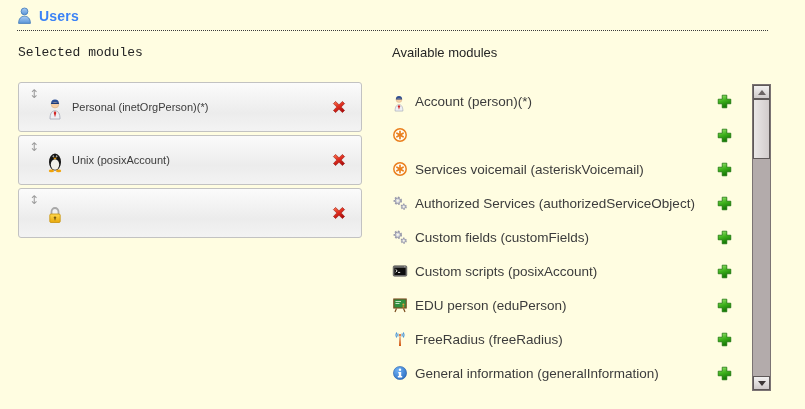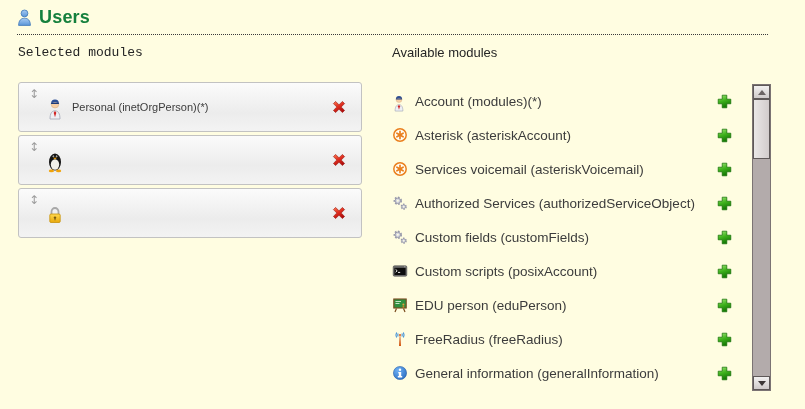--- a/index.html
+++ b/index.html
@@ -13,21 +13,21 @@
   }
   #app{position:absolute;inset:0;}
 
   
   .header{
     position:absolute;left:17px;top:7px;width:751px;
     border-bottom:1px dotted #3a3a3a;
     padding-bottom:6px;
     display:flex;align-items:center;gap:7px;
   }
-  .header .title{font-weight:bold;font-size:18px;color:#15803d;letter-spacing:.2px;}
+  .header .title{font-weight:bold;font-size:14px;color:#3b82f6;letter-spacing:.2px;}
   .hdr-icon{width:15px;height:17px;display:inline-block;}
 
   
   .col-label{position:absolute;top:45px;font-size:13px;color:#252525;}
   #selected-label{left:18px;font-family:Liberation Mono, monospace;}
   #available-label{left:392px;}
 
   
   .sel-list{position:absolute;left:18px;top:82px;width:344px;}
   .sel-row{
@@ -133,20 +133,21 @@
       <ellipse cx="9" cy="15.5" rx="4.2" ry="5.2" fill="#f2f1ea"></ellipse>
       <circle cx="7.4" cy="7.4" r="0.8" fill="#fff"></circle>
             <circle cx="10.6" cy="7.4" r="0.8" fill="#fff"></circle>
       <circle cx="7.4" cy="7.4" r="0.35" fill="#000"></circle>
             <circle cx="10.6" cy="7.4" r="0.35" fill="#000"></circle>
       <path d="M7.1 8.7 L10.9 8.7 L9 10.6 Z" fill="#f0a30a"></path>
       <ellipse cx="5.4" cy="21.9" rx="2.6" ry="1.3" fill="#f0a30a"></ellipse>
       <ellipse cx="12.6" cy="21.9" rx="2.6" ry="1.3" fill="#f0a30a"></ellipse>
     </svg>
         </span>
+        <span class="sel-label">Unix (posixAccount)</span>
         <span class="remove-btn"><svg viewBox="0 0 18 18" width="18" height="18">
       <defs>
               <linearGradient id="redg" x1="0" y1="0" x2="0.55" y2="1">
         <stop offset="0" stop-color="#ff7a52"></stop>
                 <stop offset="0.5" stop-color="#e03020"></stop>
                 <stop offset="1" stop-color="#b00d0d"></stop>
       </linearGradient>
             </defs>
       <path d="M3.4 5.6 L5.6 3.4 L9 6.8 L12.4 3.4 L14.6 5.6 L11.2 9 L14.6 12.4 L12.4 14.6 L9 11.2 L5.6 14.6 L3.4 12.4 L6.8 9 Z" fill="url(#redg)" stroke="#97150f" stroke-width="0.6"></path>
     </svg></span>
@@ -183,21 +184,21 @@
       <div class="av-row">
         <span class="av-icon">
           <svg viewBox="0 0 18 24" width="14" height="19">
       <path d="M4 23 C4 17.5 5.8 14.8 9 14.8 C12.2 14.8 14 17.5 14 23 Z" fill="#eef0f5" stroke="#a9aebc" stroke-width="0.9"></path>
       <path d="M9 15 L7.7 16.7 L9 21.3 L10.3 16.7 Z" fill="#d02323"></path>
       <circle cx="9" cy="8.2" r="3.8" fill="#f7cfa6" stroke="#d2a87c" stroke-width="0.5"></circle>
       <path d="M5.1 7.5 A3.9 3.9 0 0 1 12.9 7.5 Q9 5.7 5.1 7.5 Z" fill="#2c4f96"></path>
       <rect x="4.9" y="7" width="8.2" height="1.1" rx="0.55" fill="#1e3b77"></rect>
     </svg>
         </span>
-        <span class="av-label">Account (modules)(*)</span>
+        <span class="av-label">Account (person)(*)</span>
         <span class="add-btn"><svg viewBox="0 0 17 17" width="17" height="17">
       <defs>
               <linearGradient id="greeng" x1="0" y1="0" x2="0.35" y2="1">
         <stop offset="0" stop-color="#a2e77a"></stop>
                 <stop offset="0.5" stop-color="#41b41e"></stop>
                 <stop offset="1" stop-color="#157a04"></stop>
       </linearGradient>
             </defs>
       <path d="M6.2 2.2 H10.8 V6.2 H14.8 V10.8 H10.8 V14.8 H6.2 V10.8 H2.2 V6.2 H6.2 Z" fill="url(#greeng)" stroke="#0f6b02" stroke-width="0.7"></path>
     </svg></span>
@@ -206,21 +207,20 @@
         <span class="av-icon">
           <svg viewBox="0 0 16 16" width="16" height="16">
       <circle cx="8" cy="8" r="6.2" fill="#fffef4" stroke="#ea7f1d" stroke-width="1.5"></circle>
       <g stroke="#ea7f1d" stroke-width="1.7" stroke-linecap="round">
         <line x1="8" y1="4.4" x2="8" y2="11.6"></line>
         <line x1="4.9" y1="6.2" x2="11.1" y2="9.8"></line>
         <line x1="11.1" y1="6.2" x2="4.9" y2="9.8"></line>
       </g>
     </svg>
         </span>
-        <span class="av-label">Asterisk (asteriskAccount)</span>
         <span class="add-btn"><svg viewBox="0 0 17 17" width="17" height="17">
       <defs>
               <linearGradient id="greeng" x1="0" y1="0" x2="0.35" y2="1">
         <stop offset="0" stop-color="#a2e77a"></stop>
                 <stop offset="0.5" stop-color="#41b41e"></stop>
                 <stop offset="1" stop-color="#157a04"></stop>
       </linearGradient>
             </defs>
       <path d="M6.2 2.2 H10.8 V6.2 H14.8 V10.8 H10.8 V14.8 H6.2 V10.8 H2.2 V6.2 H6.2 Z" fill="url(#greeng)" stroke="#0f6b02" stroke-width="0.7"></path>
     </svg></span>

